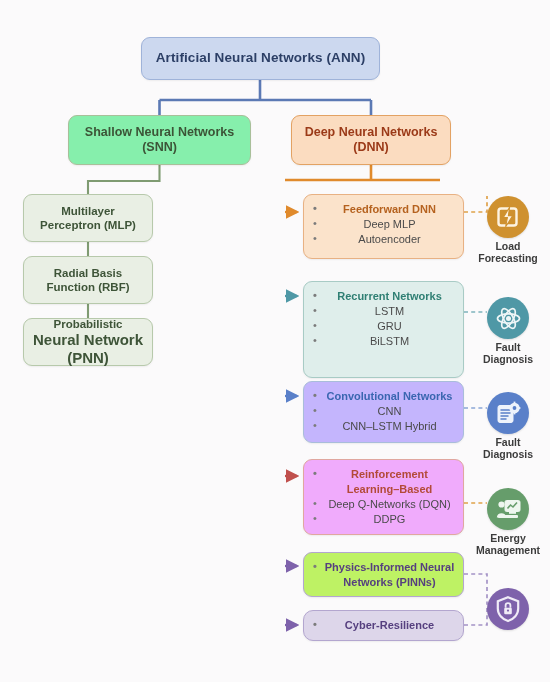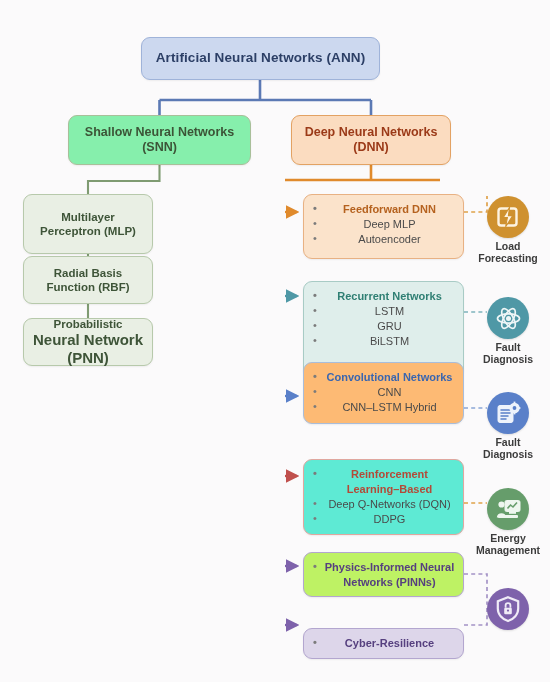--- a/index.html
+++ b/index.html
@@ -46,21 +46,21 @@
   #n-dnn .t{color:#9b3a18;font-size:12.5px;font-weight:700;}
 
   
   .snnbox{
     left:23px;width:130px;
     background:#e9efe4;border-color:#b7c9ab;
     align-items:center;text-align:center;
   }
   .snnbox .t{color:#3e5438;font-size:11.5px;font-weight:600;}
   .snnbox .t.sub{font-size:15px;font-weight:600;}
-  #n-mlp{top:194px;height:60px;}
+  #n-mlp{top:194px;height:48px;}
   #n-rbf{top:256px;height:48px;}
   #n-pnn{top:318px;height:48px;}
 
   
   .dbox{
     left:303px;width:161px;
     padding:7px 8px 7px 9px;
     justify-content:flex-start;
   }
   .dbox ul{margin:0;padding:0;list-style:none;}
@@ -78,28 +78,28 @@
     font-size:11px;color:#7b7b7b;
   }
   .dbox li.head{font-weight:700;}
   .dbox li.cont{padding-left:11px;font-weight:700;}
   .dbox li.cont::before{content:"";}
 
   #n-ff{top:194px;height:65px;background:#fbe3cb;border-color:#e8b183;}
   #n-ff li.head{color:#b5621f;}
   #n-rn{top:281px;height:97px;background:#dfeeeb;border-color:#a8cbc5;}
   #n-rn li.head{color:#2f7f73;}
-  #n-cn{top:362px;height:62px;background:#fdba74;border-color:#a9bdda;}
+  #n-cn{top:381px;height:62px;background:#c4b5fd;border-color:#a9bdda;}
   #n-cn li.head{color:#3a66b0;}
-  #n-rl{top:459px;height:76px;background:#5eead4;border-color:#e0a79f;}
+  #n-rl{top:459px;height:76px;background:#f0abfc;border-color:#e0a79f;}
   #n-rl li.head,#n-rl li.cont{color:#b34a38;}
   #n-pi{top:552px;height:45px;background:#bef264;border-color:#b3a6cf;}
   #n-pi li.head{color:#56407f;}
   #n-pi li.cont{color:#56407f;}
-  #n-cr{top:628px;height:31px;background:#ddd6ea;border-color:#b3a6cf;}
+  #n-cr{top:610px;height:31px;background:#ddd6ea;border-color:#b3a6cf;border-radius:10px;}
   #n-cr li.head{color:#56407f;}
   #n-pi li,#n-cr li{font-size:11px;}
 
   
   .app{
     position:absolute;
     width:84px;
     display:flex;flex-direction:column;align-items:center;
     z-index:3;
   }

